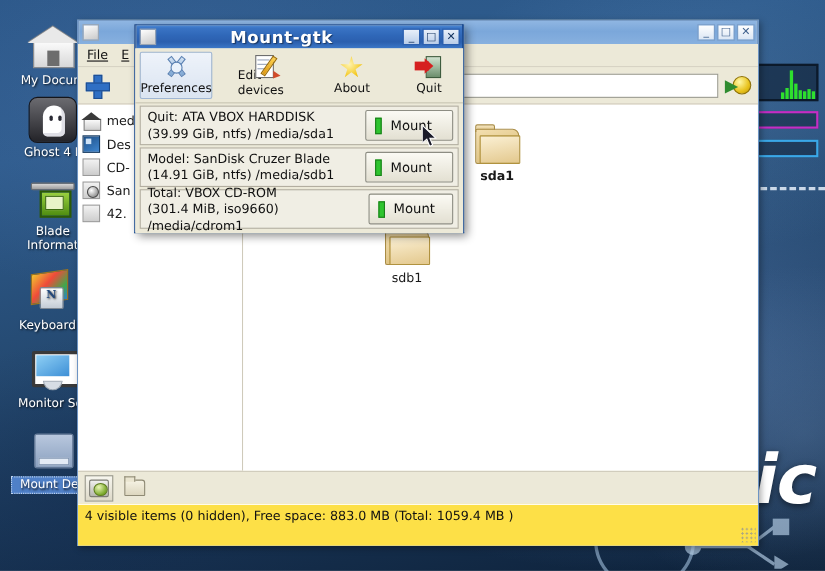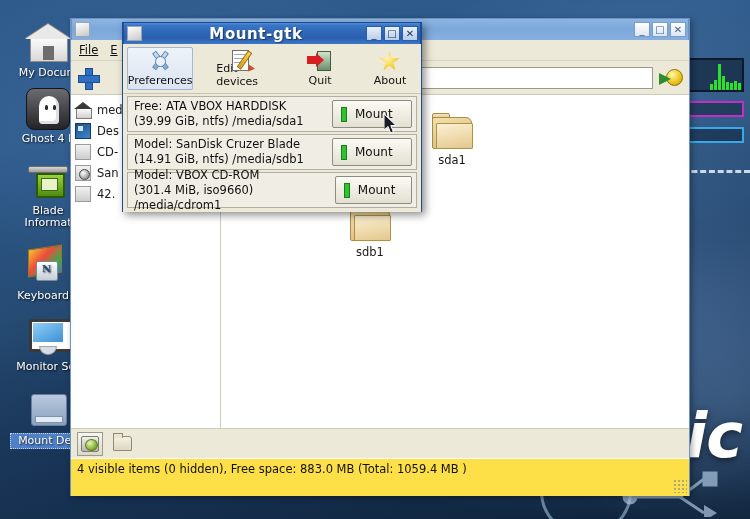--- a/index.html
+++ b/index.html
@@ -430,21 +430,21 @@
             <span class="side-ic si-cd"></span>
             <span class="side-lbl">San</span>
           </div>
           <div class="side-item">
             <span class="side-ic si-vol"></span>
             <span class="side-lbl">42.</span>
           </div>
         </div>
 
         <div id="fm-content">
-          <div class="folder-item" style="left:192px; top:18px;">
+          <div class="folder-item" style="left:192px; top:18px;font-weight:bold;">
             <div class="folder-glyph">
               <div class="tab"></div>
                 <div class="back"></div>
                 <div class="front"></div>
             </div>
             <span>sda1</span>
           </div>
           <div class="folder-item" style="left:110px; top:110px;">
             <div class="folder-glyph">
               <div class="tab"></div>
@@ -496,39 +496,39 @@
             <span class="pad"></span>
             <span class="ln" style="top:5px"></span>
             <span class="ln" style="top:9px"></span>
             <span class="ln" style="top:13px"></span>
             <span class="pencil"></span>
               <span class="tip"></span>
           </span>
           <span>Edit devices</span>
         </div>
         <div class="tbar-btn">
+          <span class="tbar-ic ic-star">
+              <span class="s"></span>
+            </span>
+          <span>About</span>
+        </div>
+        <div class="tbar-btn">
           <span class="tbar-ic ic-quit">
             <span class="door"></span>
               <span class="arr"></span>
               <span class="arrh"></span>
           </span>
           <span>Quit</span>
         </div>
-        <div class="tbar-btn">
-          <span class="tbar-ic ic-star">
-              <span class="s"></span>
-            </span>
-          <span>About</span>
-        </div>
       </div>
 
       <div id="mg-list">
         <div class="dev-row">
           <div class="dev-txt">
-            <div>Free: ATA VBOX HARDDISK</div>
+            <div>Quit: ATA VBOX HARDDISK</div>
             <div>(39.99 GiB, ntfs)   /media/sda1</div>
           </div>
           <div class="mount-btn">
             <span class="mount-led"></span>
             <span>Mount</span>
           </div>
         </div>
 
         <div class="dev-row">
           <div class="dev-txt">
@@ -536,21 +536,21 @@
             <div>(14.91 GiB, ntfs)   /media/sdb1</div>
           </div>
           <div class="mount-btn">
             <span class="mount-led"></span>
             <span>Mount</span>
           </div>
         </div>
 
         <div class="dev-row">
           <div class="dev-txt">
-            <div>Model: VBOX CD-ROM</div>
+            <div>Total: VBOX CD-ROM</div>
             <div>(301.4 MiB, iso9660)   /media/cdrom1</div>
           </div>
           <div class="mount-btn">
             <span class="mount-led"></span>
             <span>Mount</span>
           </div>
         </div>
       </div>
     </div>
   </div>

